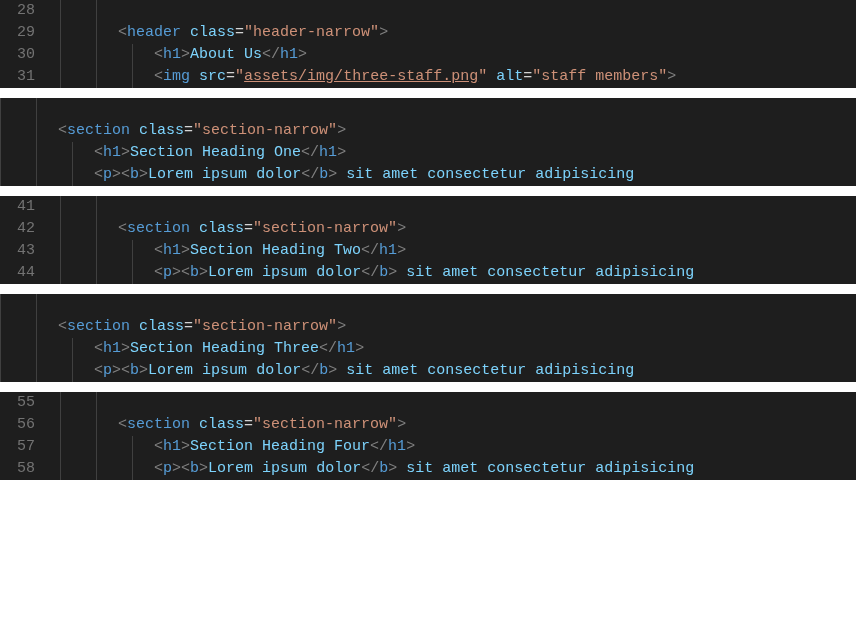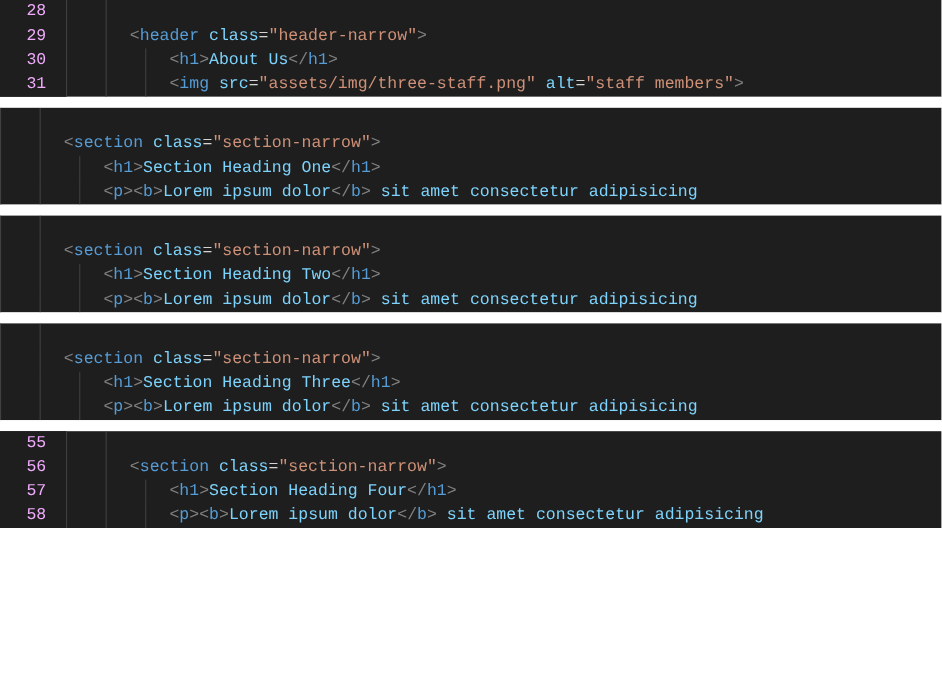--- a/index.html
+++ b/index.html
@@ -9,22 +9,22 @@
     font-size: 15px;
     width: 856px;
   }
   .editor-block {
     background: #1e1e1e;
     display: flex;
     width: 100%;
   }
   .gutter {
     background: #1e1e1e;
-    color: #f0abfc;
-    text-align: right;
+    color: #737373;
+    text-align: center;
     padding: 0 18px 0 10px;
     user-select: none;
     flex: 0 0 60px;
     position: relative;
   }
   .gutter::after {
     content: "";
     position: absolute;
     right: 0;
     top: 0;
@@ -68,21 +68,21 @@
     height: 10px;
     background: #ffffff;
     width: 100%;
   }
   .tok-br   { color: #808080; }  
   .tok-tag  { color: #569cd6; }  
   .tok-attr { color: #7dd3fc; }  
   .tok-eq   { color: #d4d4d4; }
   .tok-str  { color: #ce9178; }  
   .tok-text { color: #7dd3fc; }
-  .underline { text-decoration-color: #ce9178; }
+  .underline { text-decoration: underline; text-decoration-color: #ce9178; }
 </style>
 </head>
 <body>
 
 <div id="root">
     <div class="editor-block">
       <div class="gutter">
         <div class="ln">28</div>
         <div class="ln">29</div>
         <div class="ln">30</div>
@@ -99,20 +99,26 @@
     <div class="editor-block">
       <div class="code">
         <div class="line"><span class="indent-guide" style="left: 14px;"></span></div>
         <div class="line"><span class="indent-guide" style="left: 14px;"></span><span class="tok-text">    </span><span class="tok-br">&lt;</span><span class="tok-tag">section</span><span class="tok-text"> </span><span class="tok-attr">class</span><span class="tok-eq">=</span><span class="tok-str">"section-narrow"</span><span class="tok-br">&gt;</span></div>
         <div class="line"><span class="indent-guide" style="left: 14px;"></span><span class="indent-guide" style="left: 50px;"></span><span class="tok-text">        </span><span class="tok-br">&lt;</span><span class="tok-tag">h1</span><span class="tok-br">&gt;</span><span class="tok-text">Section Heading One</span><span class="tok-br">&lt;/</span><span class="tok-tag">h1</span><span class="tok-br">&gt;</span></div>
         <div class="line"><span class="indent-guide" style="left: 14px;"></span><span class="indent-guide" style="left: 50px;"></span><span class="tok-text">        </span><span class="tok-br">&lt;</span><span class="tok-tag">p</span><span class="tok-br">&gt;</span><span class="tok-br">&lt;</span><span class="tok-tag">b</span><span class="tok-br">&gt;</span><span class="tok-text">Lorem ipsum dolor</span><span class="tok-br">&lt;/</span><span class="tok-tag">b</span><span class="tok-br">&gt;</span><span class="tok-text"> sit amet consectetur adipisicing</span></div>
       </div>
     </div>
     <div class="sep"></div>
     <div class="editor-block">
+      <div class="gutter">
+        <div class="ln">41</div>
+        <div class="ln">42</div>
+        <div class="ln">43</div>
+        <div class="ln">44</div>
+      </div>
       <div class="code">
         <div class="line"><span class="indent-guide" style="left: 14px;"></span></div>
         <div class="line"><span class="indent-guide" style="left: 14px;"></span><span class="tok-text">    </span><span class="tok-br">&lt;</span><span class="tok-tag">section</span><span class="tok-text"> </span><span class="tok-attr">class</span><span class="tok-eq">=</span><span class="tok-str">"section-narrow"</span><span class="tok-br">&gt;</span></div>
         <div class="line"><span class="indent-guide" style="left: 14px;"></span><span class="indent-guide" style="left: 50px;"></span><span class="tok-text">        </span><span class="tok-br">&lt;</span><span class="tok-tag">h1</span><span class="tok-br">&gt;</span><span class="tok-text">Section Heading Two</span><span class="tok-br">&lt;/</span><span class="tok-tag">h1</span><span class="tok-br">&gt;</span></div>
         <div class="line"><span class="indent-guide" style="left: 14px;"></span><span class="indent-guide" style="left: 50px;"></span><span class="tok-text">        </span><span class="tok-br">&lt;</span><span class="tok-tag">p</span><span class="tok-br">&gt;</span><span class="tok-br">&lt;</span><span class="tok-tag">b</span><span class="tok-br">&gt;</span><span class="tok-text">Lorem ipsum dolor</span><span class="tok-br">&lt;/</span><span class="tok-tag">b</span><span class="tok-br">&gt;</span><span class="tok-text"> sit amet consectetur adipisicing</span></div>
       </div>
     </div>
     <div class="sep"></div>
     <div class="editor-block">
       <div class="code">

